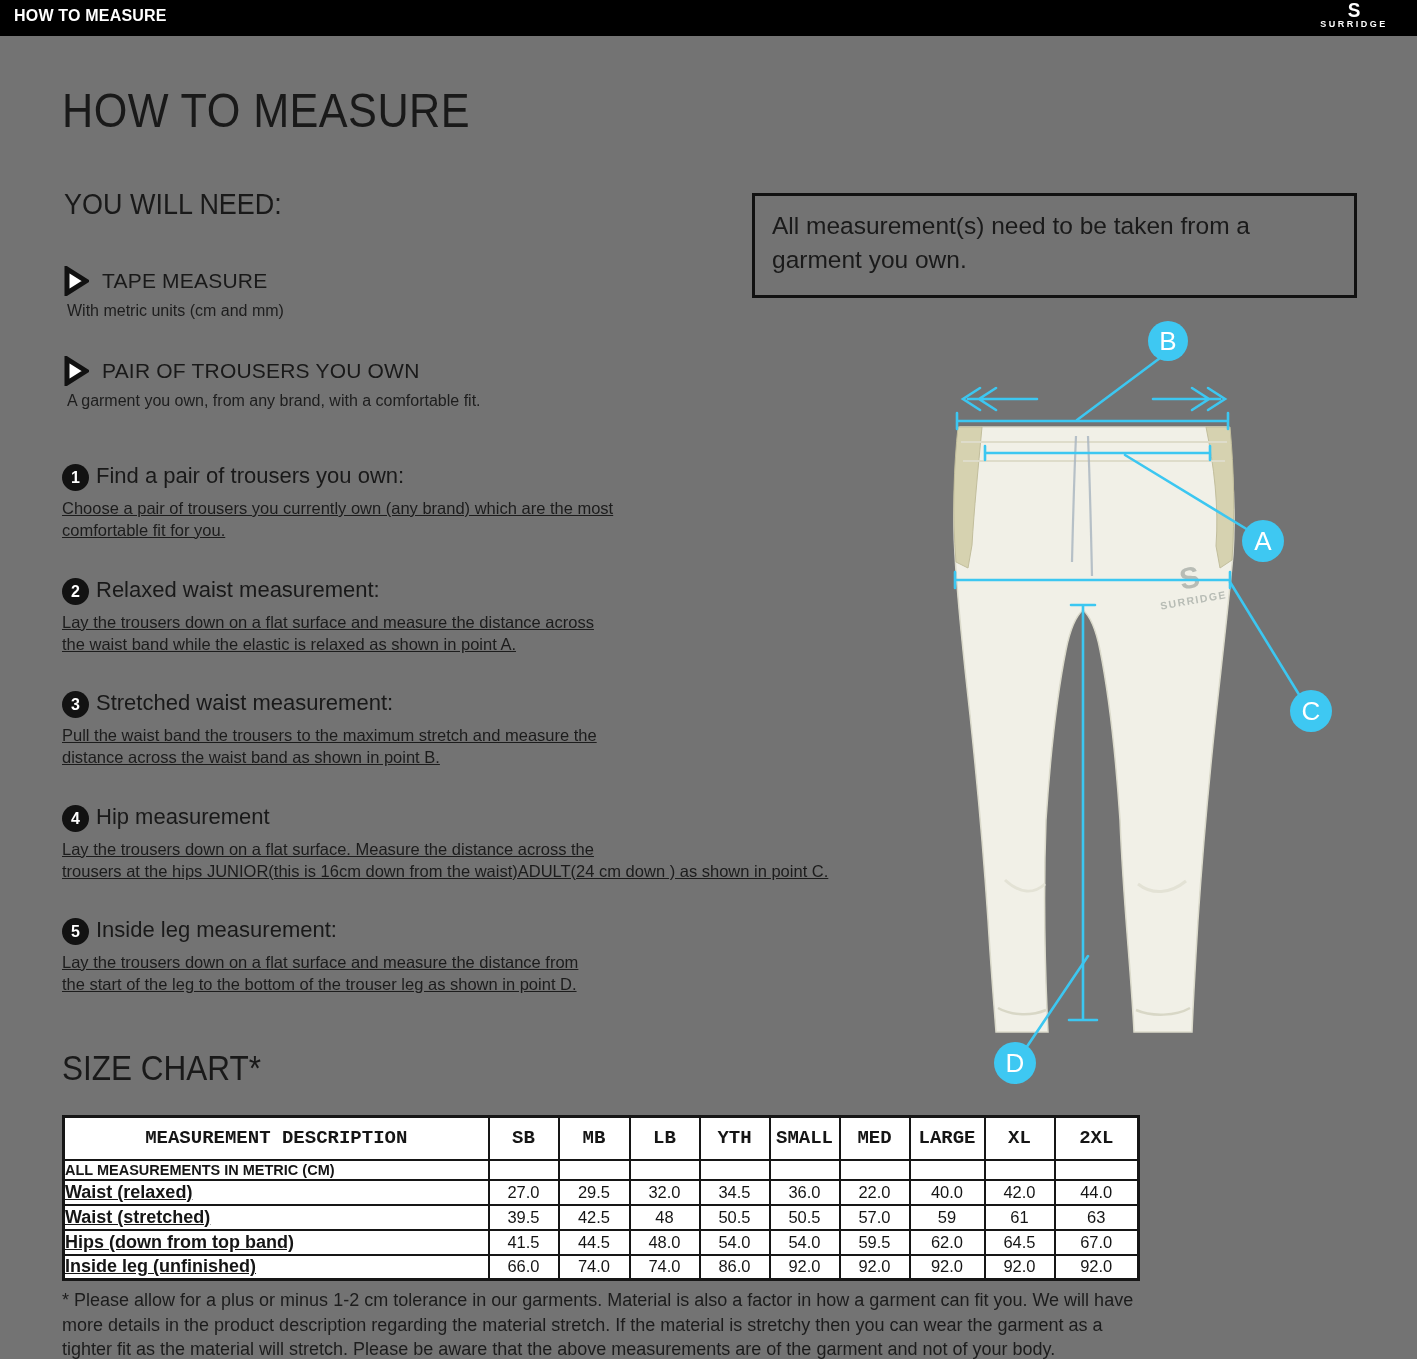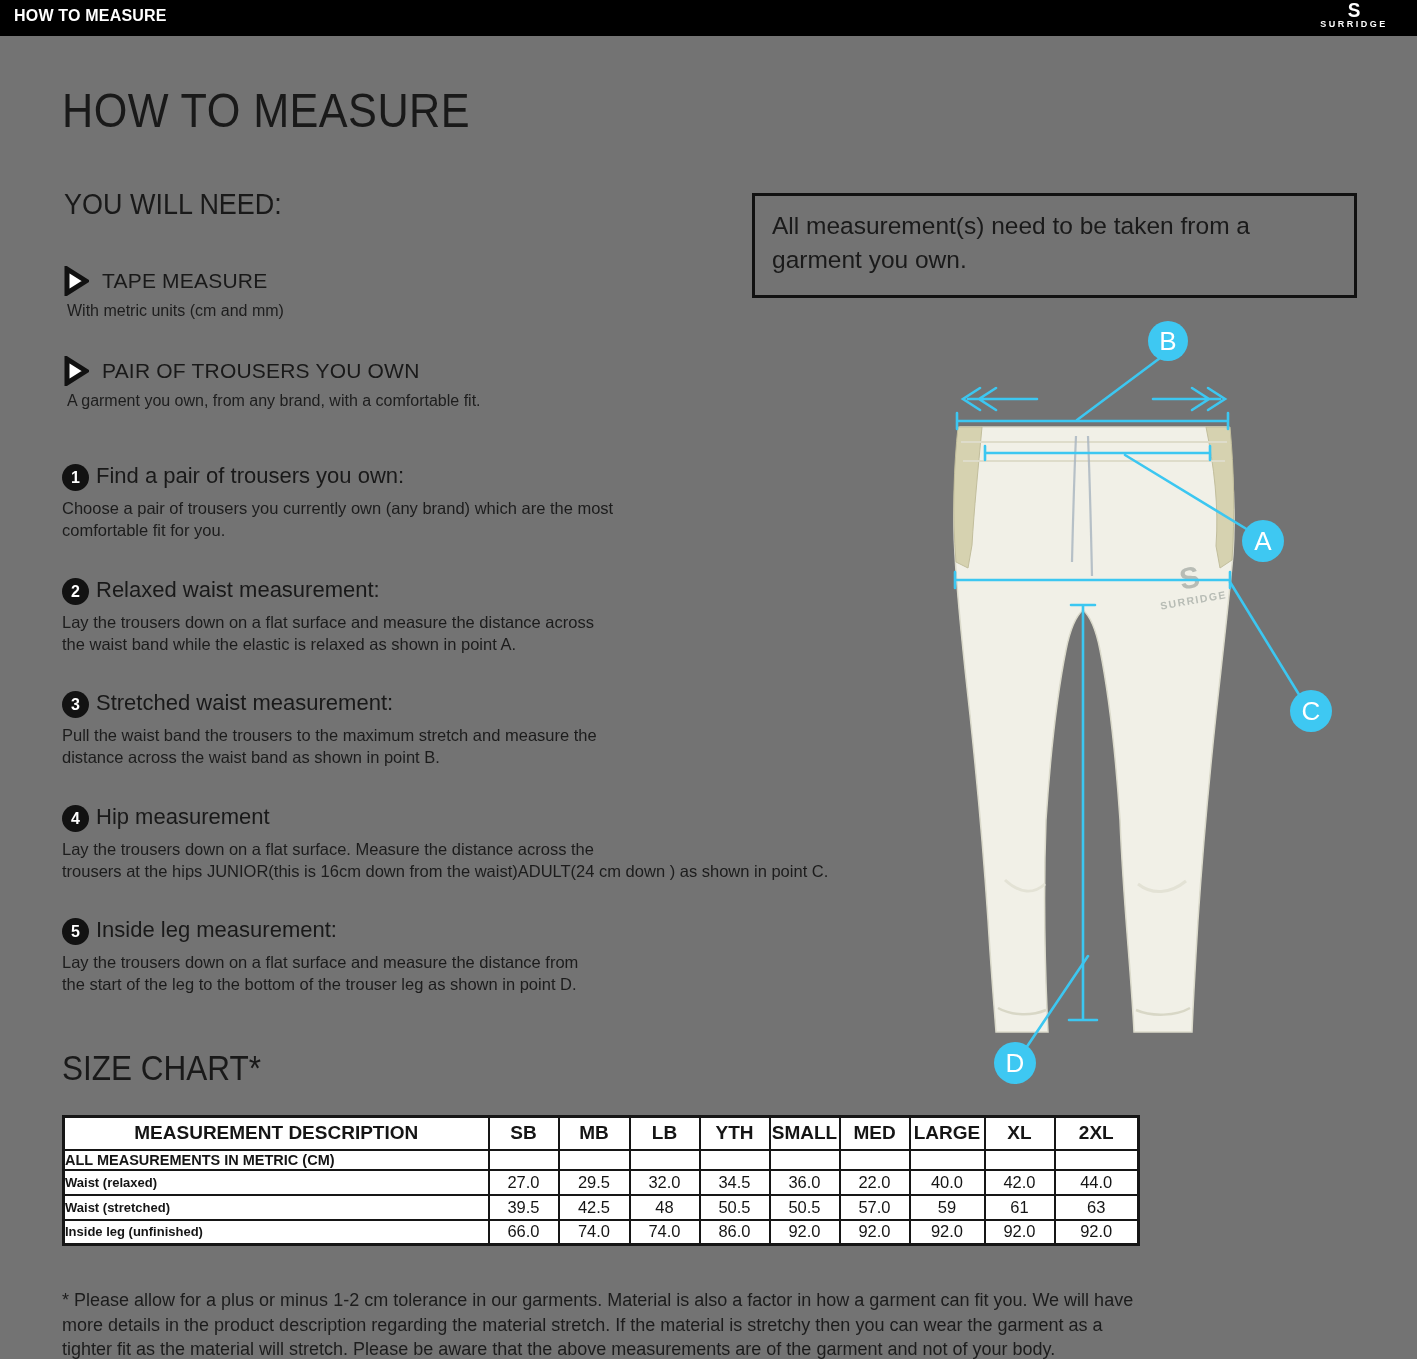--- a/index.html
+++ b/index.html
@@ -23,32 +23,32 @@
   
   .need-item{position:absolute;left:64px;}
   .need-head{display:flex;align-items:center;gap:13px;}
   .ntitle{font-size:21px;letter-spacing:.2px;color:#191919;}
   .nsub{margin-top:6px;margin-left:3px;font-size:16px;color:#1d1d1d;}
 
   
   .step{position:absolute;left:62px;width:900px;}
   .badge{position:absolute;left:0;top:1px;width:27px;height:27px;border-radius:50%;background:#121212;color:#fff;text-align:center;line-height:27px;font-size:16px;font-weight:700;}
   .stitle{margin-left:34px;font-size:22px;color:#191919;}
-  .sbody{margin-top:9px;font-size:16.5px;line-height:21.5px;color:#1c1c1c;white-space:pre-line;}
+  .sbody{margin-top:9px;font-size:16.5px;line-height:21.5px;color:#1c1c1c;white-space:pre-line;text-decoration:underline;}
 
   
   .notice{position:absolute;left:752px;top:193px;width:605px;height:105px;box-sizing:border-box;border:3px solid #111;padding:13px 17px;font-size:24.5px;line-height:34px;color:#1a1a1a;}
 
   
   table.size{position:absolute;left:62px;top:1115px;border-collapse:collapse;table-layout:fixed;background:#fff;border:3px solid #161616;}
   table.size th, table.size td{border:2px solid #161616;padding:0;vertical-align:middle;overflow:hidden;}
   th.desc, td.desc{text-align:left;padding-left:8px;}
-  tr.hdr{height:33px;} tr.hdr th{font-size:19px;font-weight:700;text-align:center;}
+  tr.hdr{height:43px;font-family:Liberation Mono, monospace;} tr.hdr th{font-size:19px;font-weight:700;text-align:center;}
   tr.metric{height:20px;} tr.metric td.desc{font-size:14.5px;font-weight:700;}
-  tr.data{height:25px;} tr.data td.desc{font-size:13px;font-weight:700;}
+  tr.data{height:25px;} tr.data td.desc{font-size:18px;font-weight:700;text-decoration:underline;}
   tr.data td.val{font-size:16.5px;text-align:center;border-radius:9px;}
 
   .footnote{position:absolute;left:62px;top:1288px;width:1300px;font-size:18px;line-height:24.5px;color:#1c1c1c;white-space:pre-line;}
 
   svg text{font-family:"Liberation Sans", sans-serif;}
 </style>
 </head>
 <body>
 
 <div id="canvas">
@@ -242,20 +242,32 @@
       <td class="val">42.5</td>
       <td class="val">48</td>
       <td class="val">50.5</td>
       <td class="val">50.5</td>
       <td class="val">57.0</td>
       <td class="val">59</td>
       <td class="val">61</td>
       <td class="val">63</td>
     </tr>
     <tr class="data">
+      <td class="desc">Hips (down from top band)</td>
+      <td class="val">41.5</td>
+      <td class="val">44.5</td>
+      <td class="val">48.0</td>
+      <td class="val">54.0</td>
+      <td class="val">54.0</td>
+      <td class="val">59.5</td>
+      <td class="val">62.0</td>
+      <td class="val">64.5</td>
+      <td class="val">67.0</td>
+    </tr>
+    <tr class="data">
       <td class="desc">Inside leg (unfinished)</td>
       <td class="val">66.0</td>
       <td class="val">74.0</td>
       <td class="val">74.0</td>
       <td class="val">86.0</td>
       <td class="val">92.0</td>
       <td class="val">92.0</td>
       <td class="val">92.0</td>
       <td class="val">92.0</td>
       <td class="val">92.0</td>

